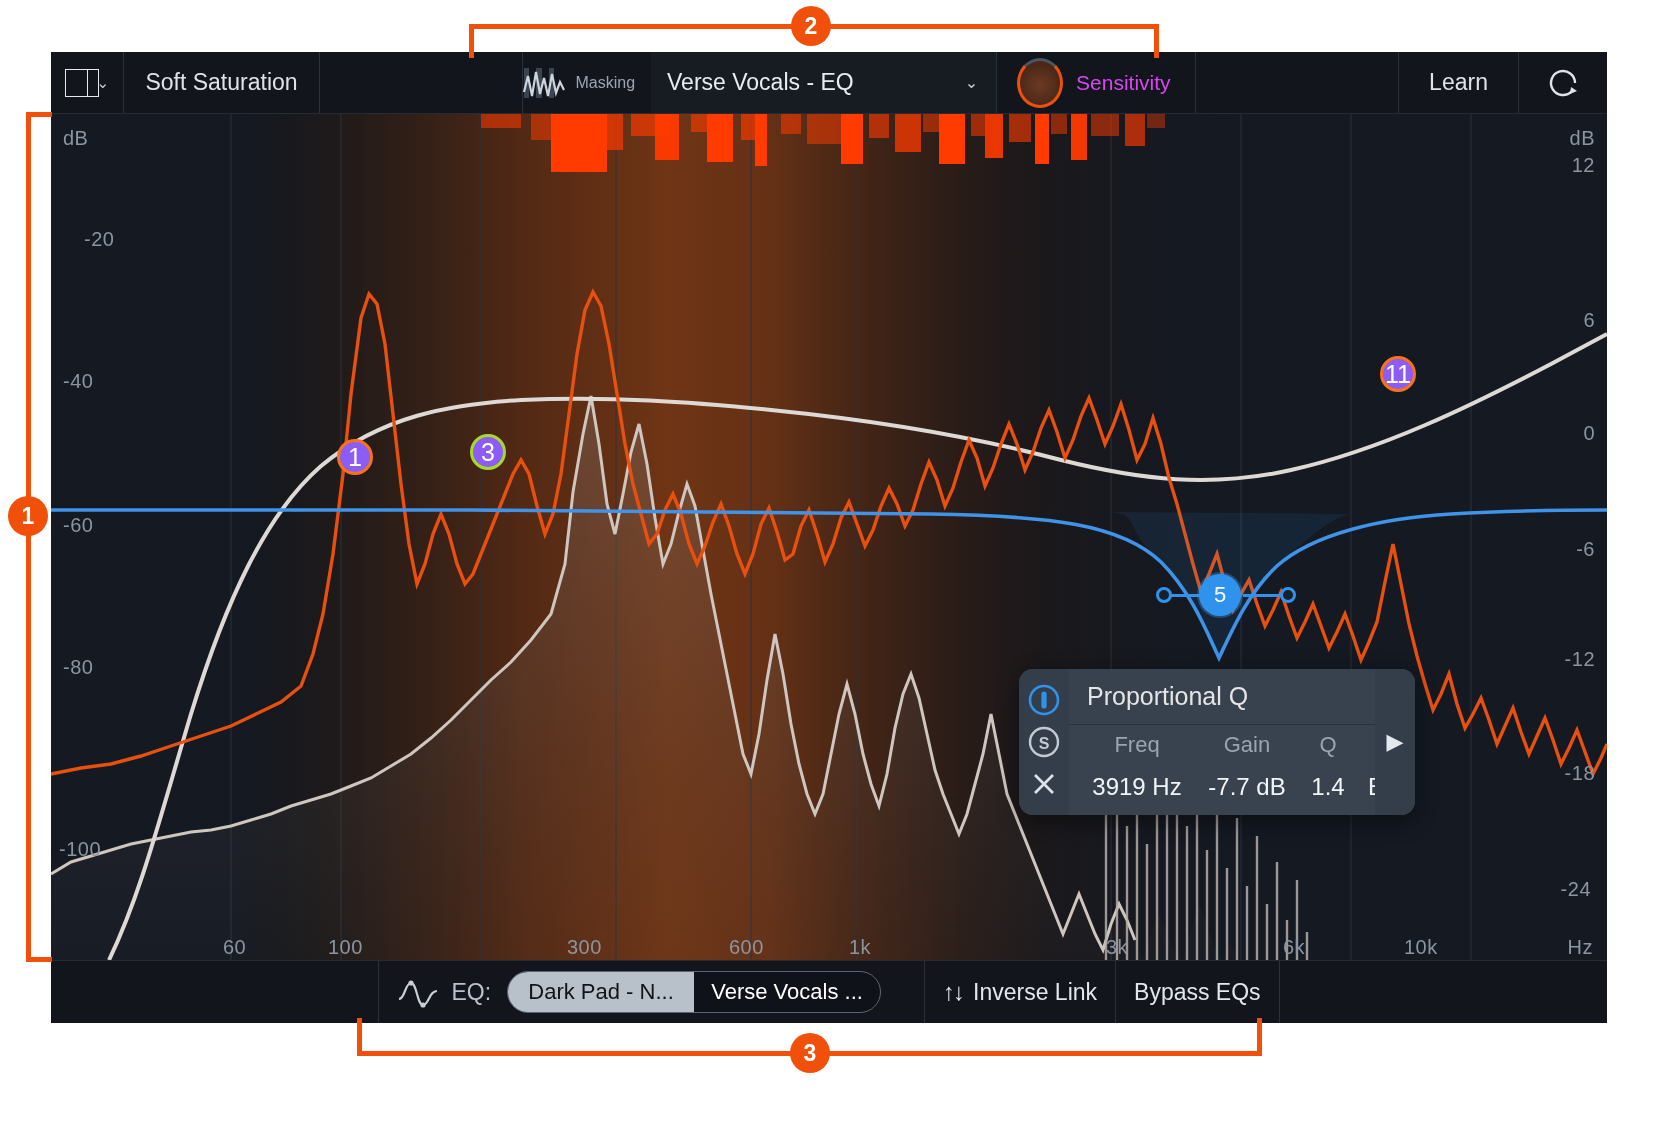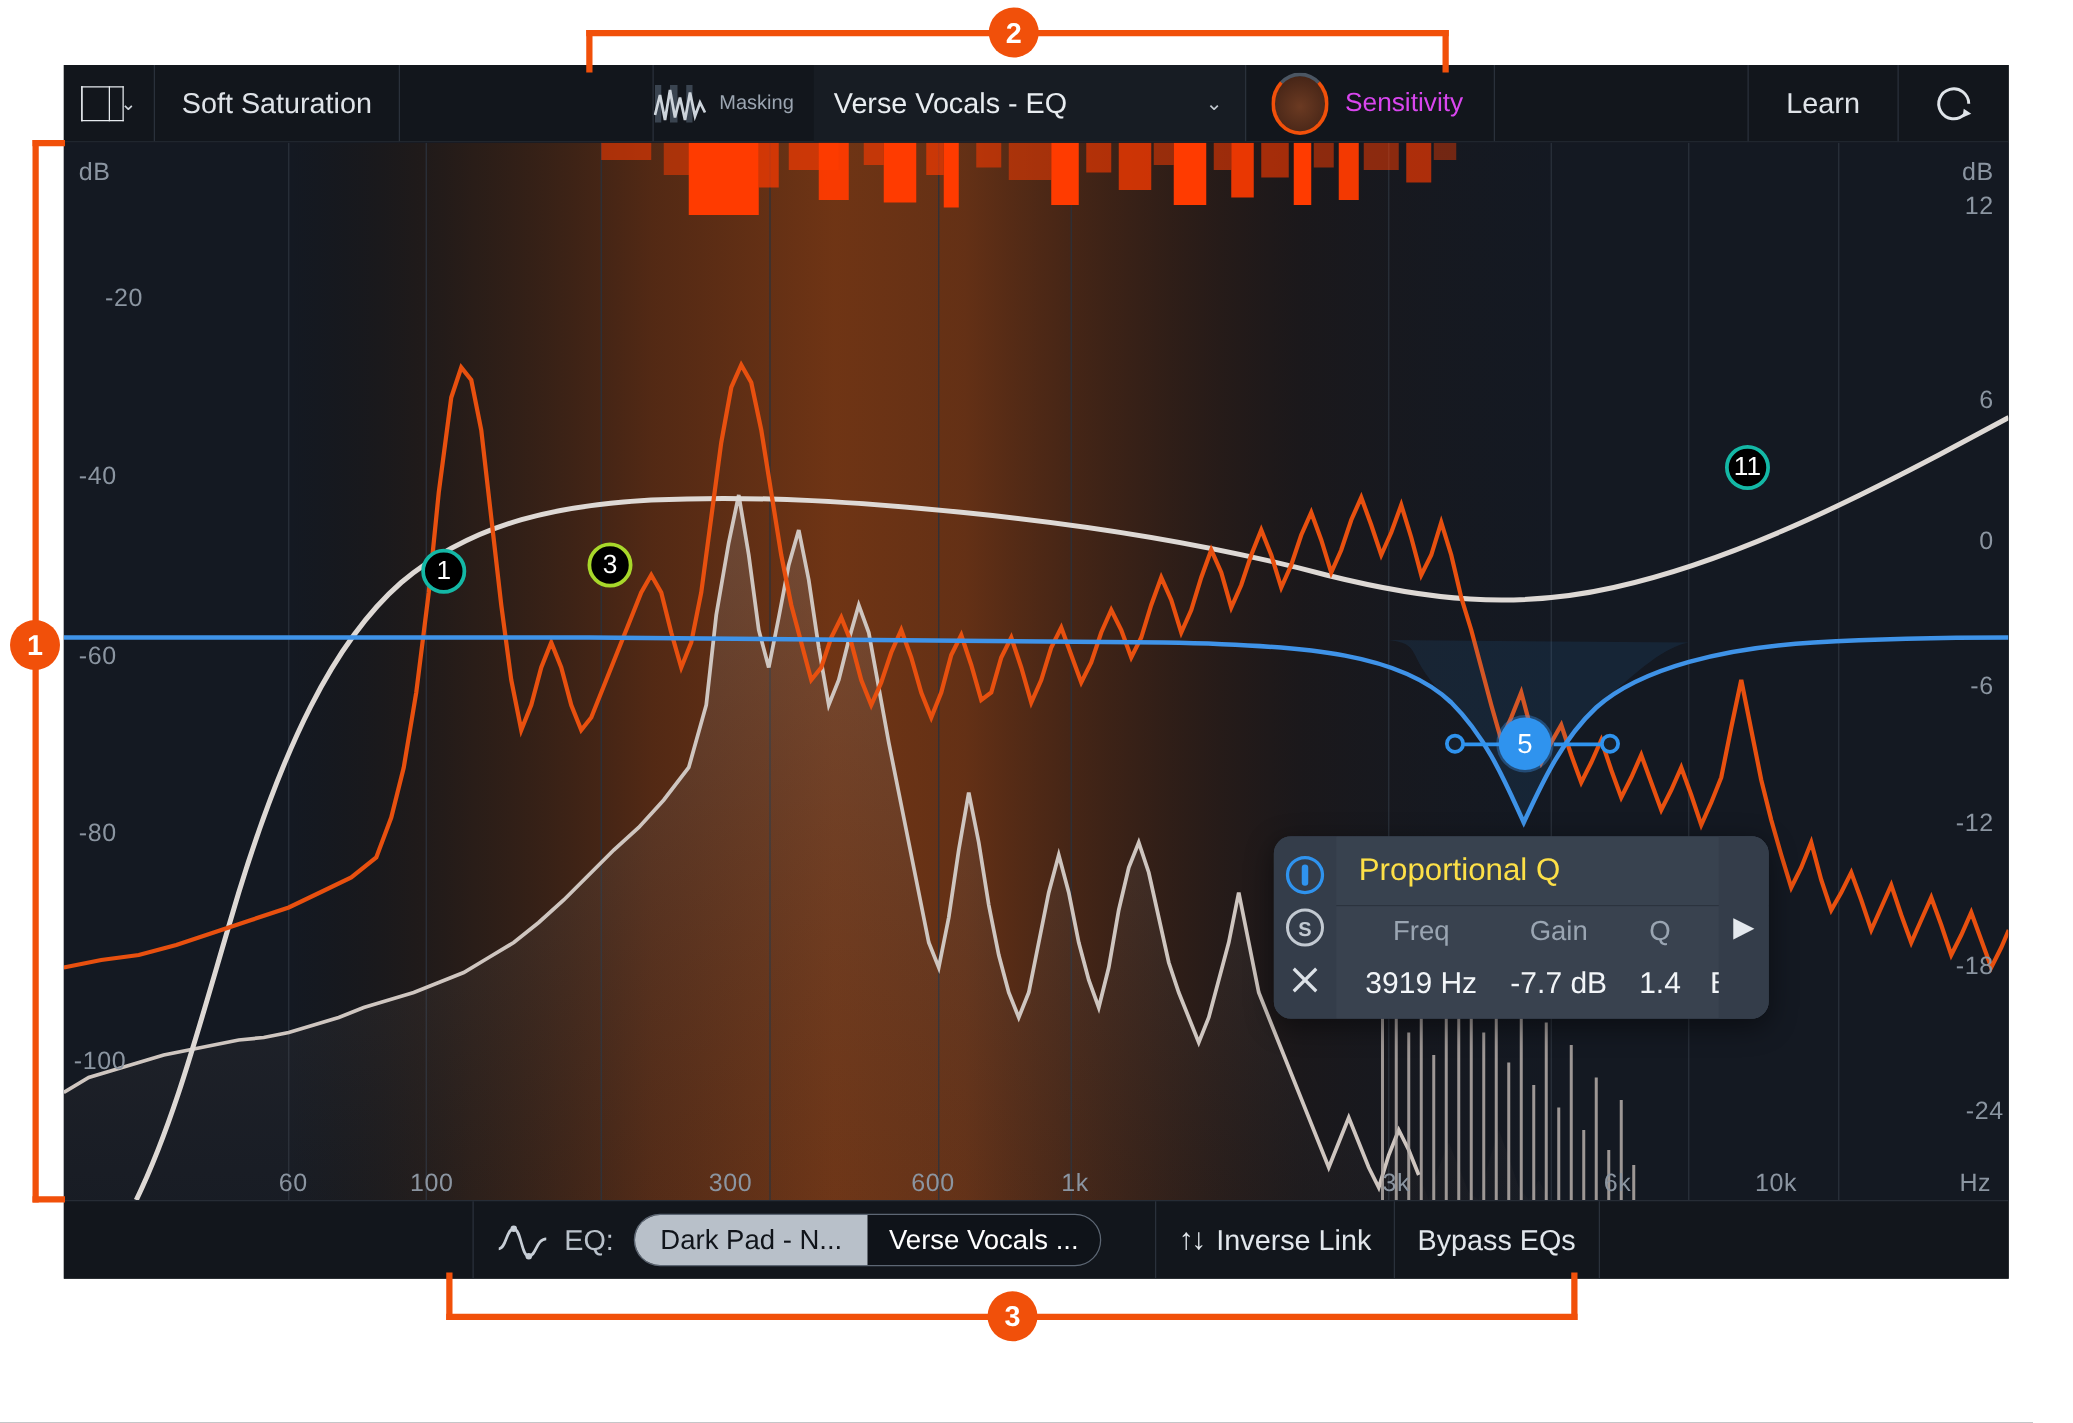--- a/index.html
+++ b/index.html
@@ -85,22 +85,22 @@
 
   .axis-label {
     position: absolute; color: #8b95a1; font-size: 20px; letter-spacing: .5px;
     pointer-events: none;
   }
   .axis-label.right { text-align: right; }
 
   
   .node {
     position: absolute; width: 36px; height: 36px; border-radius: 50%;
-    background: #000000; border: 3px solid #14b8a6;
-    color: #ffffff; font-size: 21px;
+    background: #8b5cf6; border: 3px solid #f97316;
+    color: #ffffff; font-size: 25px;
     display: flex; align-items: center; justify-content: center;
   }
   .node.green { border-color: #a8d82a; }
   .node.active {
     width: 42px; height: 42px; background: #2f93ee; border: none;
     box-shadow: 0 0 0 2px rgba(60,150,240,.35);
     font-size: 22px;
   }
   .handle {
     position: absolute; width: 16px; height: 16px; border-radius: 50%;
@@ -122,21 +122,21 @@
     align-items: center; justify-content: space-around;
     padding: 10px 0; background: #343d4a;
   }
   .rail-btn { width: 34px; height: 34px; display:flex; align-items:center; justify-content:center; }
   .popup-body { flex: 1 1 auto; display: flex; flex-direction: column; }
   .popup-row-type {
     height: 56px; background: #38424f; display: flex; align-items: center;
     justify-content: space-between; padding: 0 16px 0 18px;
     border-bottom: 1px solid #2b333e;
   }
-  .popup-type-text { color: #fde047; font-size: 25px; }
+  .popup-type-text { color: #e5e5e5; font-size: 25px; }
   .popup-type-caret { color: #cfd6de; font-size: 17px; }
   .popup-grid { flex: 1 1 auto; background: #39424f; position: relative; }
   .popup-head, .popup-vals {
     display: grid; grid-template-columns: 116px 104px 58px 58px;
     padding-left: 10px; align-items: center;
   }
   .popup-head { height: 40px; }
   .popup-head span { color: #9aa5b2; font-size: 22px; text-align: center; }
   .popup-vals { height: 44px; }
   .popup-vals span { color: #f2f5f8; font-size: 24px; text-align: center; }
@@ -400,21 +400,21 @@
       <div class="axis-label" style="left:12px; top:542px;">-80</div>
       <div class="axis-label" style="left:8px;  top:684px;margin-top:40px;">-100</div>
 
       <div class="axis-label right" style="right:12px; top:13px;">dB</div>
       <div class="axis-label right" style="right:12px; top:40px;">12</div>
       <div class="axis-label right" style="right:12px; top:195px;">6</div>
       <div class="axis-label right" style="right:12px; top:308px;">0</div>
       <div class="axis-label right" style="right:12px; top:424px;">-6</div>
       <div class="axis-label right" style="right:12px; top:534px;">-12</div>
       <div class="axis-label right" style="right:12px; top:648px;">-18</div>
-      <div class="axis-label right" style="right:4px; top:764px;">-24</div>
+      <div class="axis-label right" style="right:16px; top:764px;">-24</div>
 
       <div class="axis-label" style="left:172px;  top:822px;">60</div>
       <div class="axis-label" style="left:277px;  top:822px;">100</div>
       <div class="axis-label" style="left:516px;  top:822px;">300</div>
       <div class="axis-label" style="left:678px;  top:822px;">600</div>
       <div class="axis-label" style="left:798px;  top:822px;">1k</div>
       <div class="axis-label" style="left:1055px; top:822px;">3k</div>
       <div class="axis-label" style="left:1232px; top:822px;">6k</div>
       <div class="axis-label" style="left:1353px; top:822px;">10k</div>
       <div class="axis-label right" style="right:14px; top:822px;">Hz</div>

